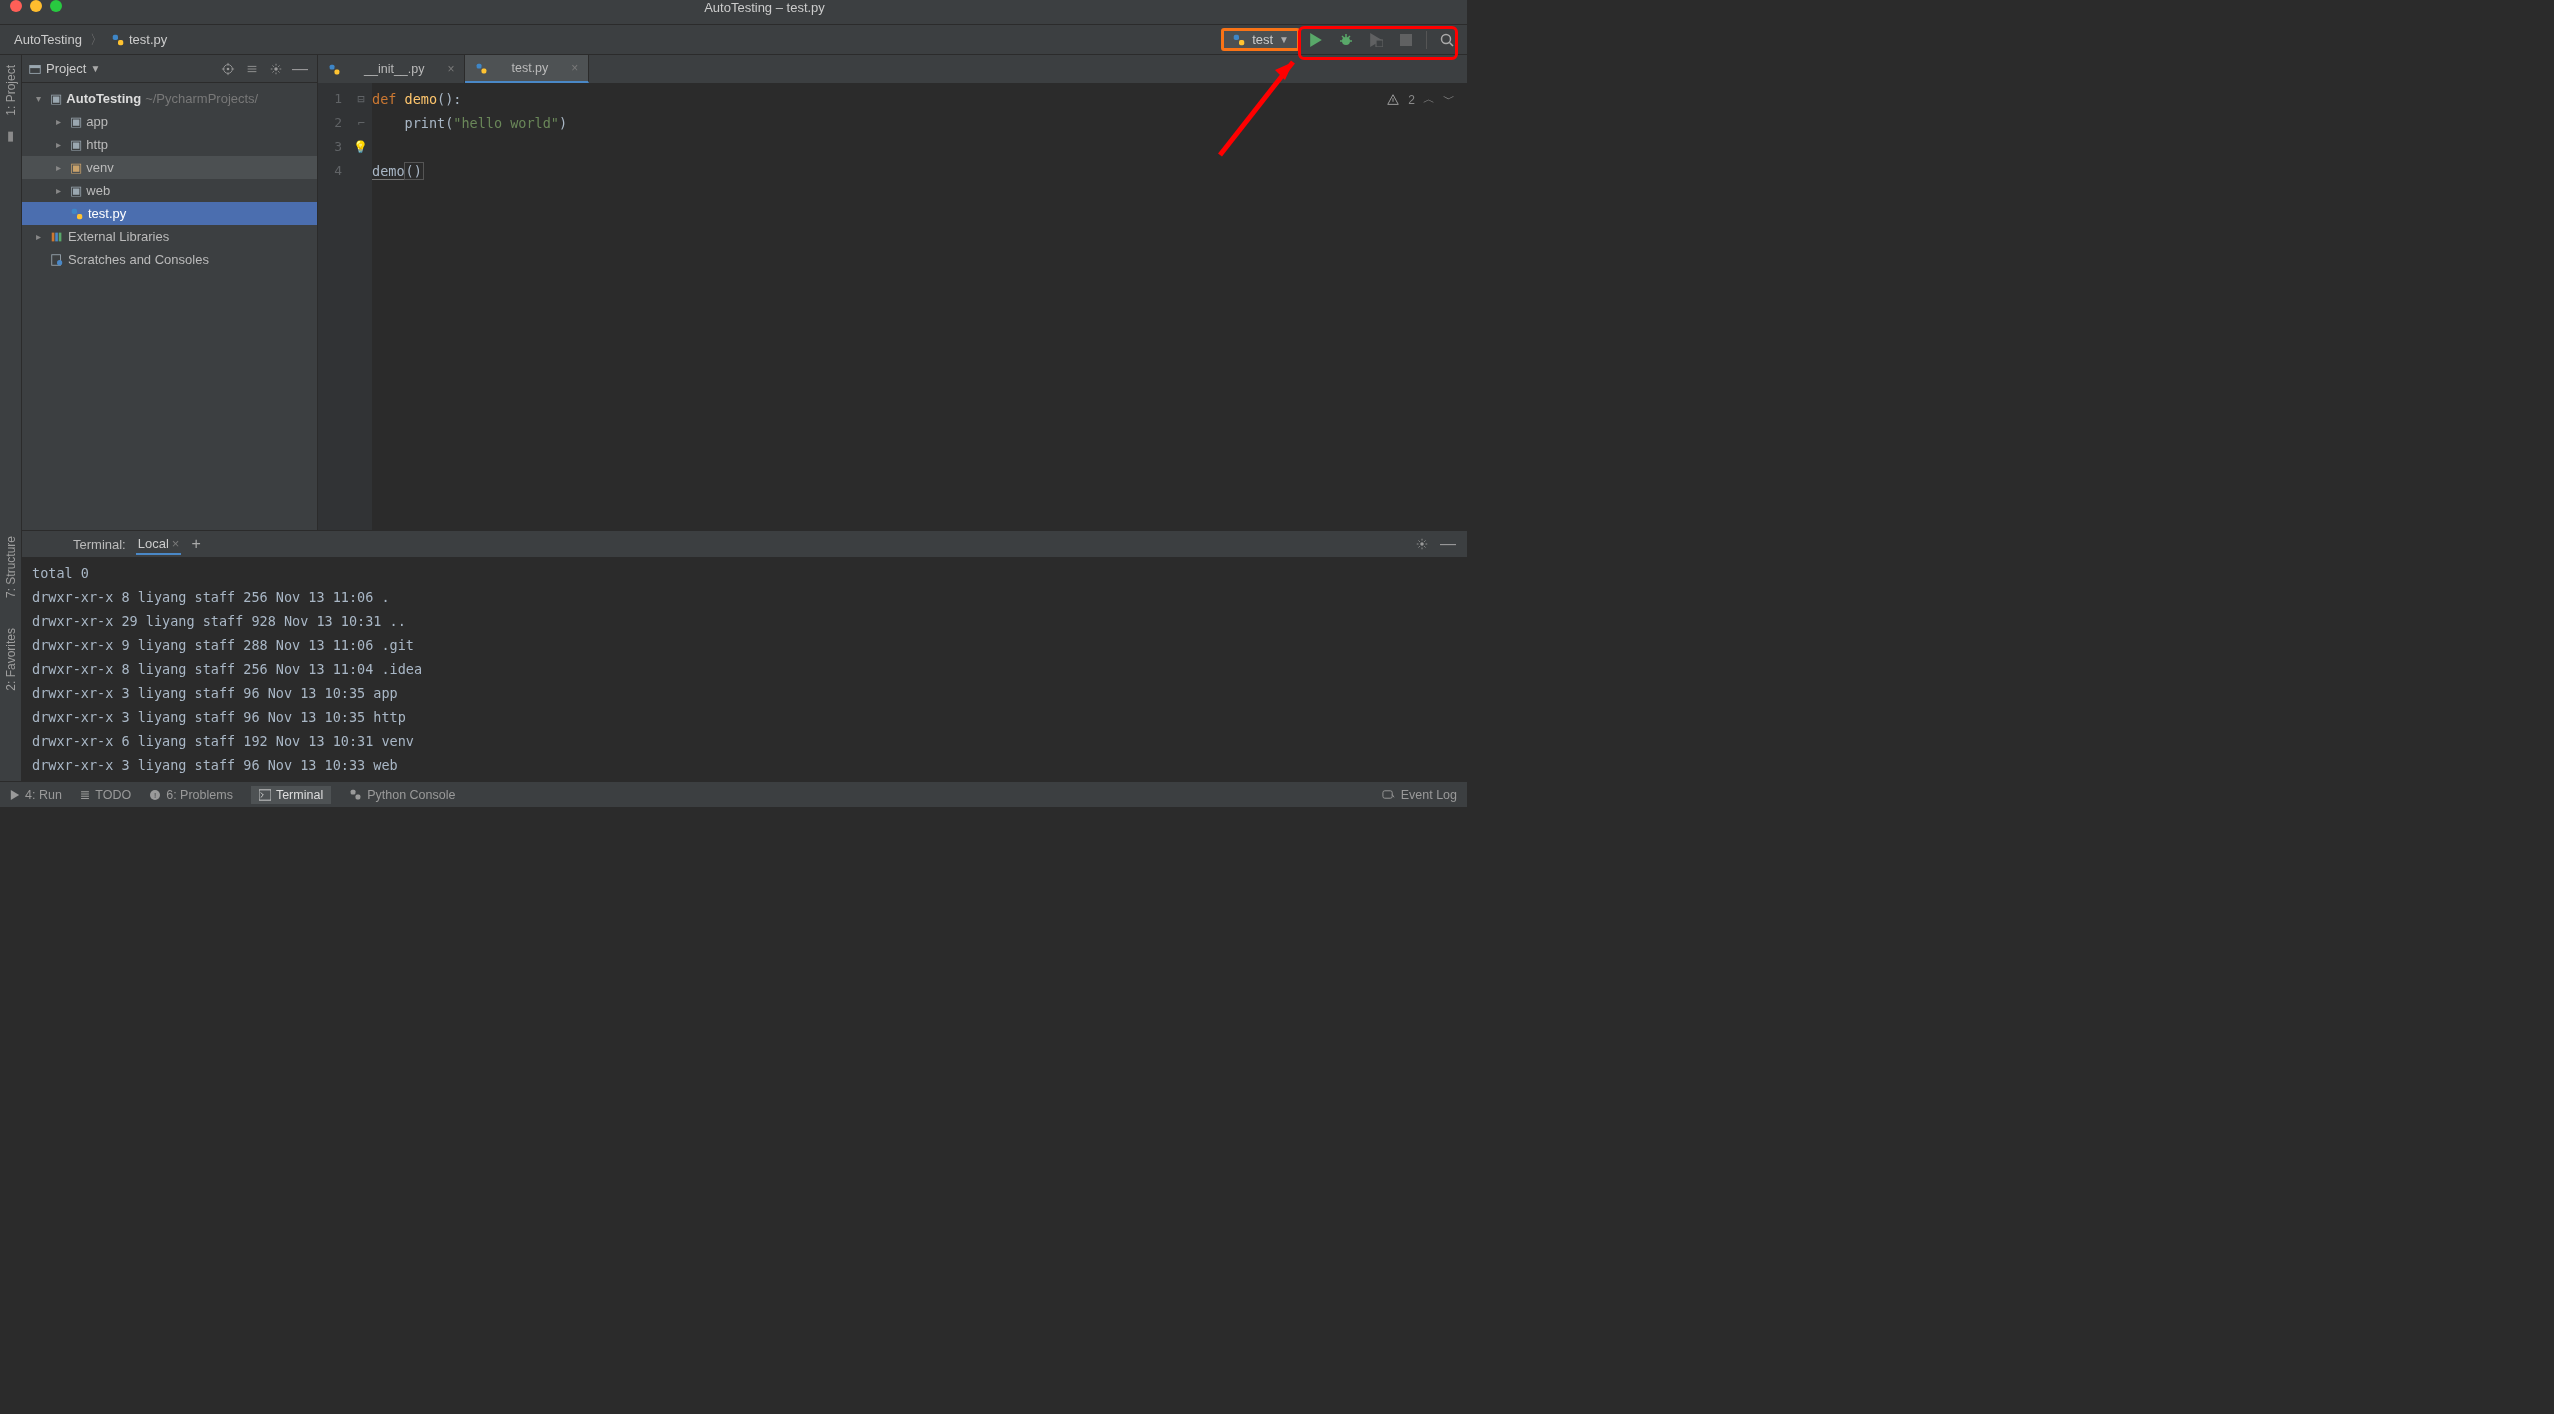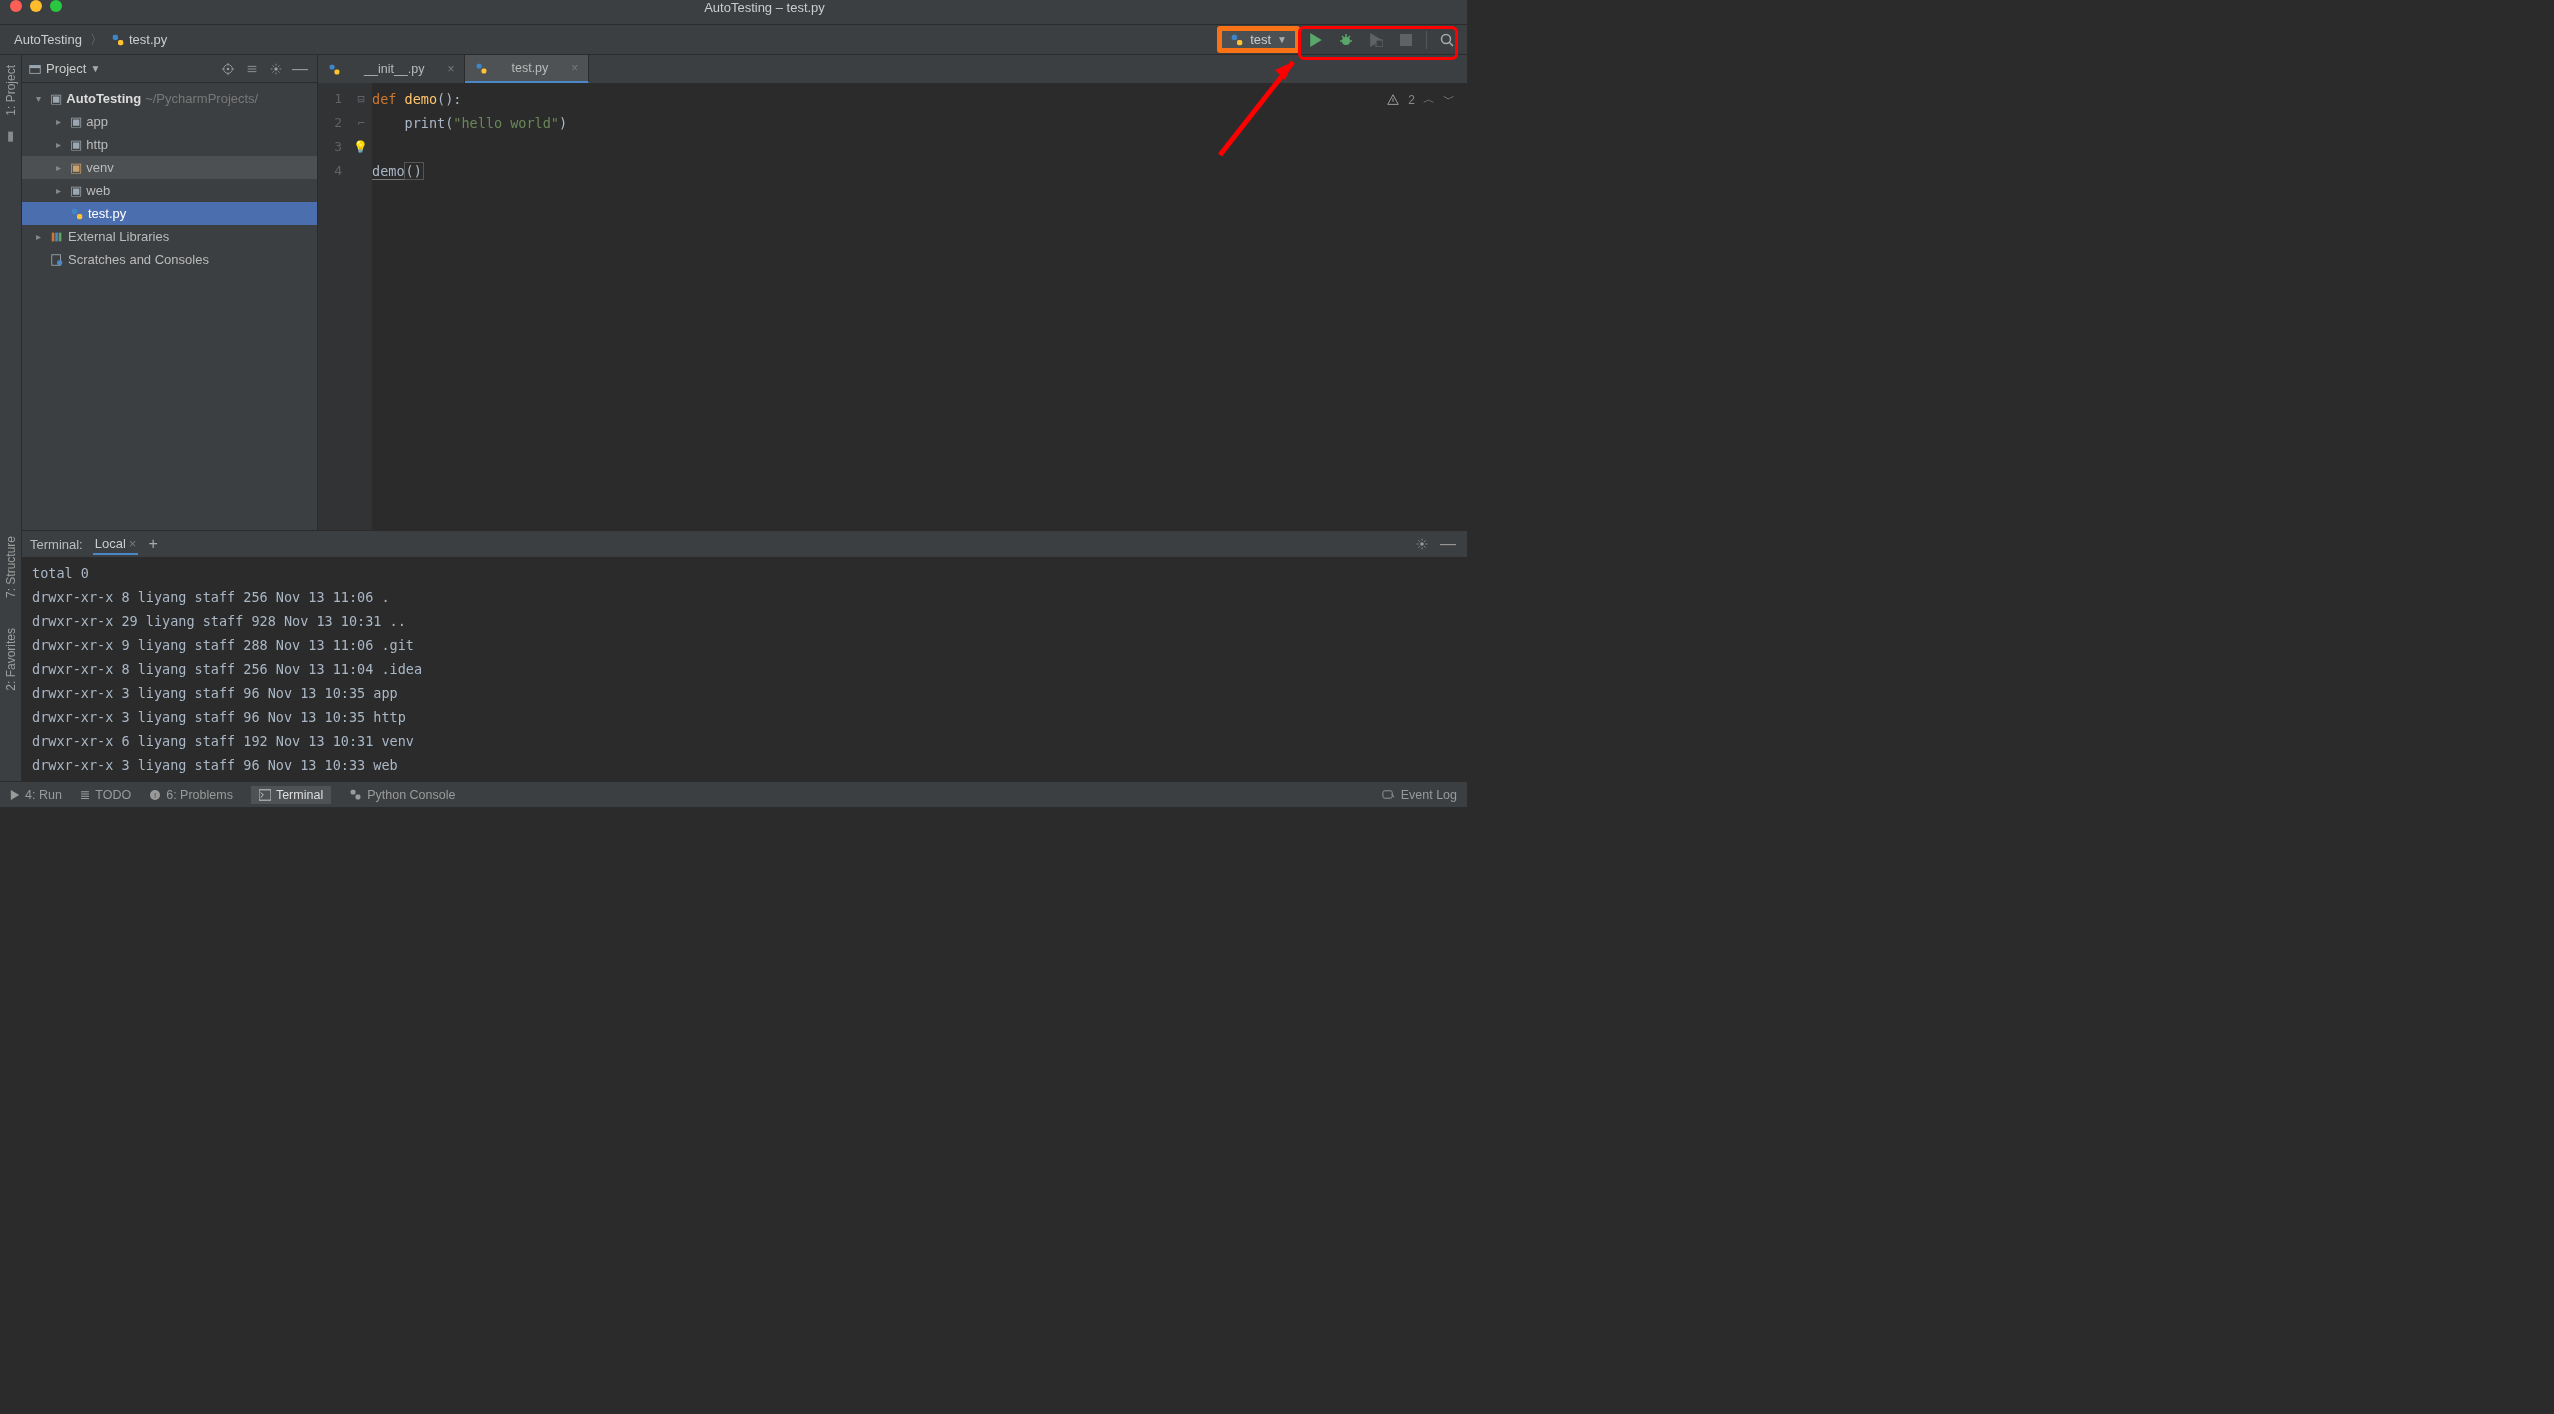--- a/index.html
+++ b/index.html
@@ -41,21 +41,21 @@
 }
 .crumb-sep { color: #777; margin: 0 4px; }
 
 .run-config {
   margin-left: auto;
   display: flex;
   align-items: center;
   gap: 2px;
 }
 .run-dropdown {
-  border: 5px solid #f97316;
+  border: 3px solid #f97316;
   background: #4c5052;
   padding: 1px 8px;
   border-radius: 3px;
   display: flex;
   align-items: center;
   gap: 6px;
   color: #ccc;
 }
 .tool-btn {
   width: 28px; height: 28px;
@@ -227,21 +227,21 @@
   flex-direction: column;
 }
 .term-head {
   height: 26px;
   background: #3c3f41;
   display: flex; align-items: center;
   padding: 0 8px;
   gap: 10px;
   color: #bbb;
 }
-.term-head .label { color: #bbb; }
+.term-head .label { color: #bbb; margin-left: 43px; }
 .term-head .tab-local {
   border-bottom: 2px solid #4a88c7;
   padding: 2px 2px;
   color: #ccc;
   display: inline-flex; gap:3px; align-items:center;
 }
 .term-head .right { margin-left: auto; display:flex; gap:4px; }
 .term-body {
   font-family: "Menlo","Consolas",monospace;
   font-size: 13.5px;

